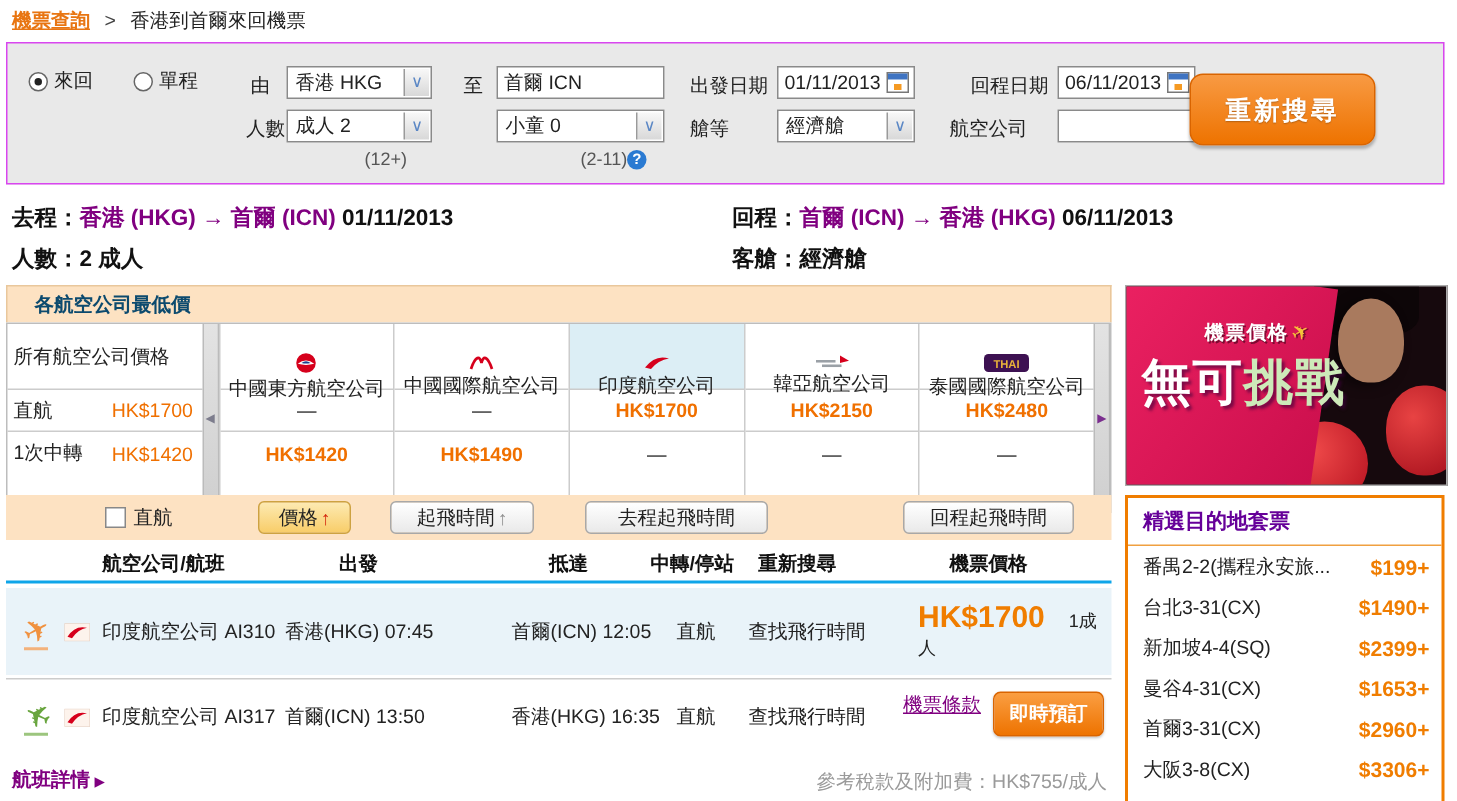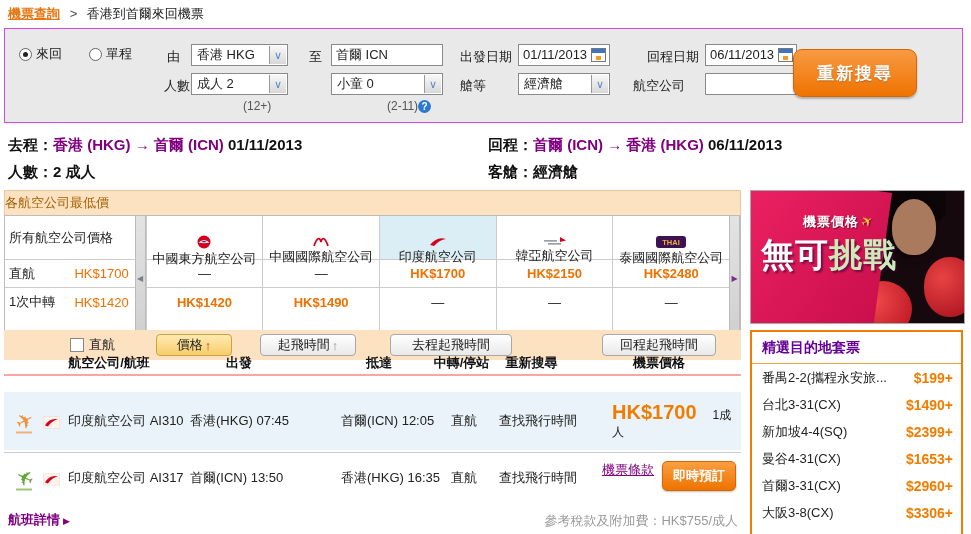--- a/index.html
+++ b/index.html
@@ -38,21 +38,21 @@
                 color:#fff; font-size:17px; font-weight:bold; letter-spacing:2px; cursor:pointer;
                 box-shadow:0 2px 2px rgba(0,0,0,.25); text-shadow:0 1px 1px rgba(0,0,0,.25); }
 
   
   .sum { position:absolute; font-size:15px; font-weight:bold; color:#111; }
   .sum .route { color:#800080; }
 
   
   .cmp { position:absolute; left:4px; top:190px; width:737px; }
   .cmp-title { height:25px; background:#fde2c2; border:1px solid #e9c79c; border-bottom:none;
-               font-size:13px; font-weight:normal; color:#a16207; line-height:24px; }
+               font-size:13px; font-weight:bold; color:#0c4a6e; line-height:24px; padding-left:18px; }
   .cmp-body { display:flex; border:1px solid #bdbdbd; background:#fff; height:127px; }
   .cmp-col { display:flex; flex-direction:column; }
   .cmp-hcell { height:44px; border-bottom:1px solid #ccc; display:flex; flex-direction:column;
                align-items:center; justify-content:center; font-size:13px; color:#222; }
   .cmp-cell { height:28px; border-bottom:1px solid #ccc; display:flex; align-items:center; justify-content:center;
               font-size:13px; color:#222; }
   .cmp-cell:last-child { border-bottom:none; }
   .col-label { width:130px; }
   .col-label .cmp-hcell { align-items:flex-start; padding-left:4px; justify-content:center; }
   .col-label .cmp-cell { justify-content:space-between; padding:0 6px 0 4px; }
@@ -71,21 +71,21 @@
   .chk-wrap { position:absolute; left:66px; top:6px; display:flex; align-items:center; font-size:13px; color:#222; cursor:pointer; }
   .chk { width:14px; height:14px; background:#fff; border:1px solid #888; margin-right:5px; }
   .sortbtn { position:absolute; top:4px; height:22px; border:1px solid #a8a8a8; border-radius:4px;
              background:linear-gradient(#ffffff,#e9e9e9); font-size:13px; color:#222; cursor:pointer;
              display:flex; align-items:center; justify-content:center; font-family:inherit; }
   .sortbtn.active { background:linear-gradient(#fdeab2,#f8cd69); border-color:#cda241; }
   .sortbtn .up-red { color:#d42a10; font-weight:bold; margin-left:2px; }
   .sortbtn .up-gray { color:#909090; font-weight:bold; margin-left:2px; }
 
   
-  .fl-head { position:absolute; left:4px; top:349px; width:737px; height:27px; border-bottom:2px solid #fca5a5; }
+  .fl-head { position:absolute; left:4px; top:362px; width:737px; height:27px; border-bottom:2px solid #0ea5e9; }
   .fl-head span { position:absolute; top:5px; font-size:13px; font-weight:bold; color:#111; text-align:center; }
   .frow { position:absolute; left:4px; width:737px; }
   .frow .cell { position:absolute; top:50%; transform:translateY(-50%); font-size:13px; color:#222; }
   .row1 { top:392px; height:58px; background:#e9f3f9; }
   .row2 { top:452px; height:50px; background:#fff; border-top:1px solid #ccc; }
   .plane { display:inline-block; font-size:21px; line-height:1; }
   .plane.takeoff { color:#f0913f; transform:rotate(-28deg); }
   .plane.landing { color:#69a53f; transform:scaleX(-1) rotate(-26deg); }
   .plane-wrap { position:relative; display:inline-block; margin-right:6px; }
   .plane-wrap .bar { position:absolute; left:0; right:2px; bottom:-2px; height:2px; }
@@ -302,21 +302,21 @@
           <span class="arr purple">▶</span>
         </div>
     </div>
   </div>
 
   <div class="fbar">
     <div class="chk-wrap">
       <span class="chk"></span>
       <span>直航</span>
     </div>
-    <button class="sortbtn active" style="left:152px;width:76px;">
+    <button class="sortbtn active" style="left:168px;width:62px;">
       <span>價格</span>
         <span class="up-red">↑</span>
     </button>
     <button class="sortbtn" style="left:256px;width:96px;">
       <span>起飛時間</span>
         <span class="up-gray">↑</span>
     </button>
     <button class="sortbtn" style="left:386px;width:122px;">
       <span>去程起飛時間</span>
     </button>

